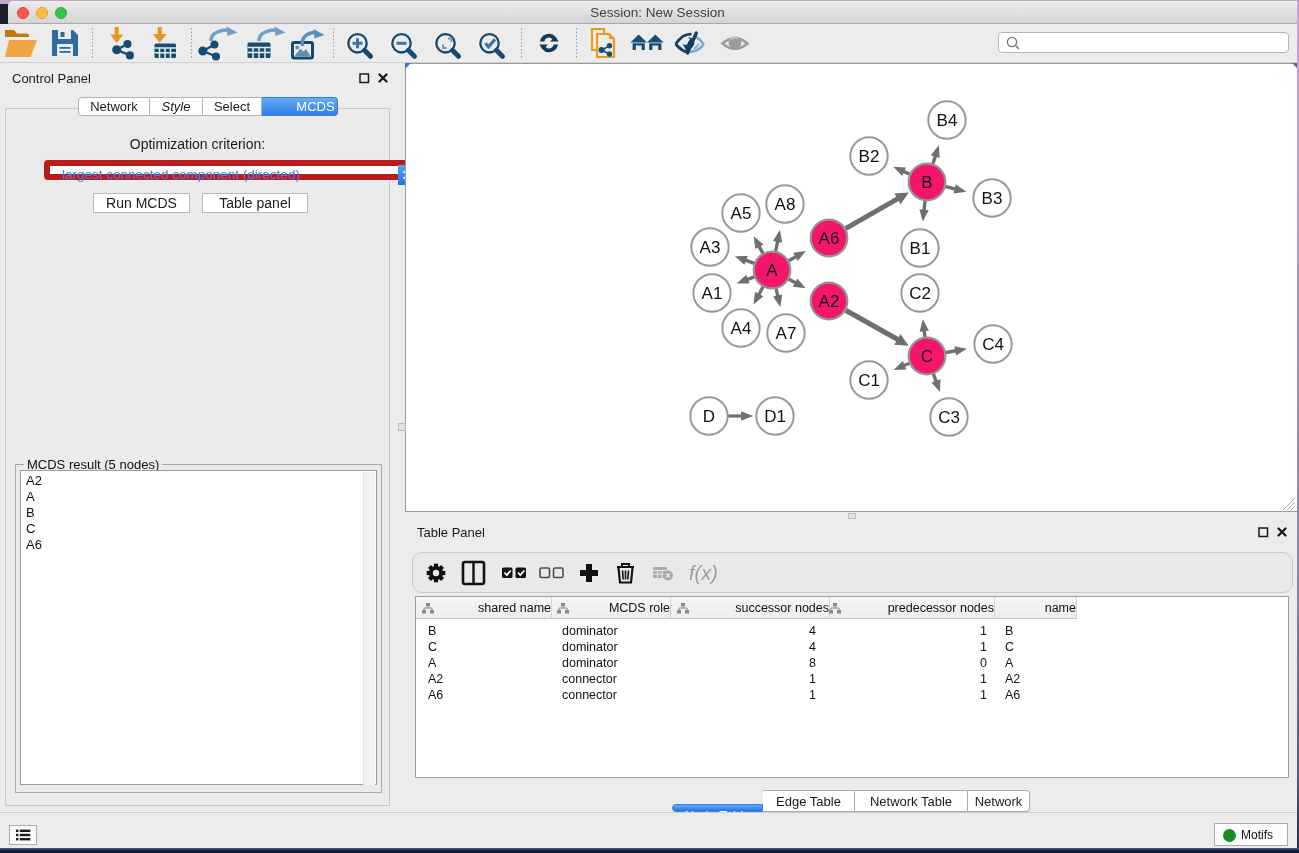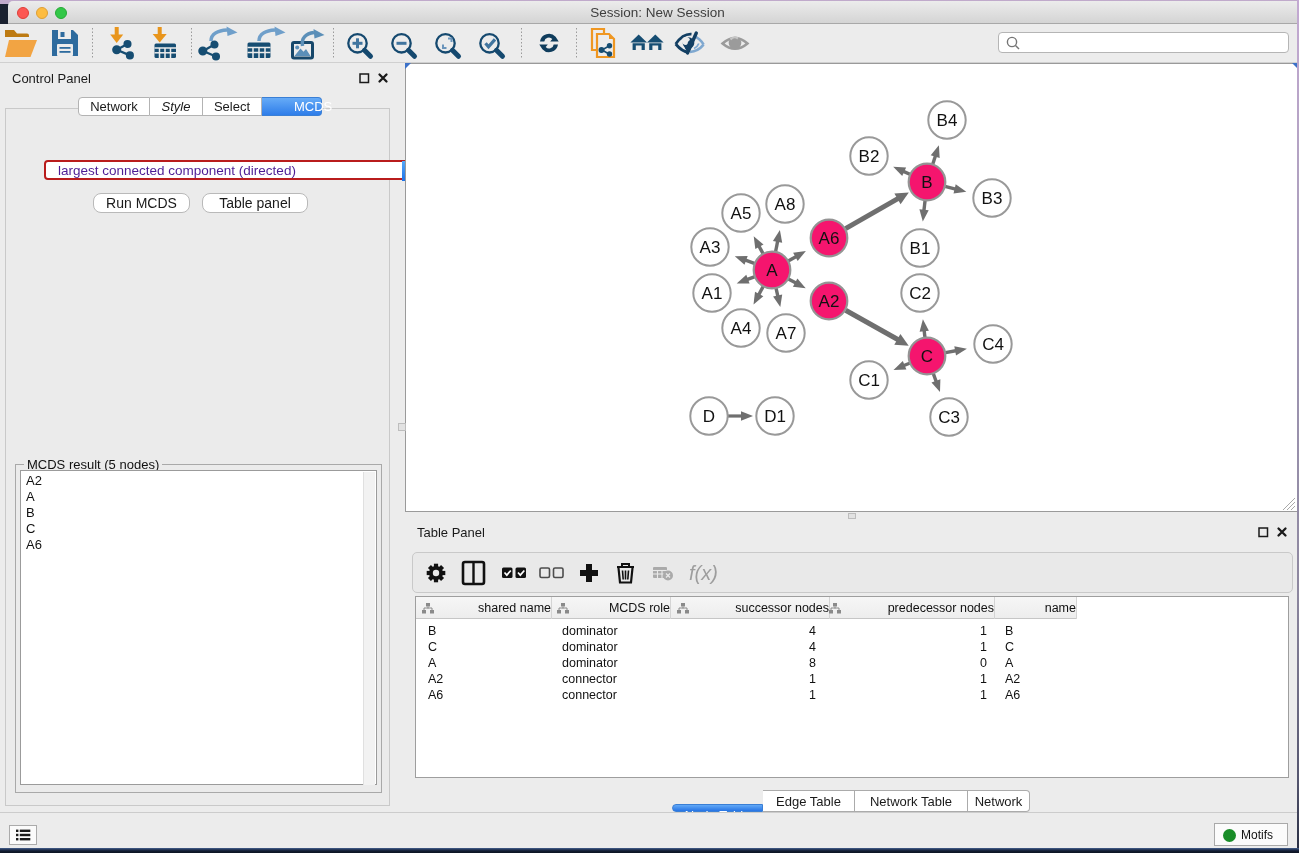--- a/index.html
+++ b/index.html
@@ -24,44 +24,44 @@
 #cp { left:0; top:63px; width:390px; height:747px; }
 #cp .ptitle { position:absolute; left:12px; top:8px; font-size:13px; color:#1a1a1a; }
 .tabrow { position:absolute; display:flex; height:19px; z-index:5; }
 .tab { border:1px solid #b3b3b3; border-left:none; background:#fff; font-size:13px;
   color:#1a1a1a; text-align:center; line-height:18px; }
 .tab.first { border-left:1px solid #b3b3b3; border-radius:4px 0 0 4px; }
 .tab.last { border-radius:0 4px 4px 0; }
 .tab.sel { background:linear-gradient(#66abf7,#2e7de9); color:#fff; border-color:#3a7fd5; }
 #cp-sub { position:absolute; left:5px; top:45px; width:385px; height:698px;
   border:1px solid #c9c9c9; background:#ebebeb; }
-.btn { position:absolute; background:#fff; border:1px solid #b9b9b9; border-radius:8px;
+.btn { position:absolute; background:#fff; border:1px solid #b9b9b9; border-radius:0;
   font-size:14px; color:#1a1a1a; text-align:center; }
 #dropdown { position:absolute; left:38px; top:51px; width:375px; height:20px; background:#fff;
-  border:2px solid #b91c1c; border-radius:4px; font-size:13.5px; color:#4c1d95; line-height:18px; }
+  border:6px solid #b91c1c; border-radius:4px; font-size:13.5px; color:#3b82f6; line-height:18px; }
 #dropdown .stepper { position:absolute; right:-1px; top:-1px; width:16px; height:20px;
   border-radius:0 4px 4px 0; background:linear-gradient(#56a7f7,#1d72e8); }
 #groupbox { position:absolute; left:9px; top:355px; width:367px; height:329px; border:1px solid #a9a9a9; }
 #groupbox .glabel { position:absolute; left:8px; top:-8px; background:#ebebeb; padding:0 3px; font-size:13px; color:#111; }
 #mcds-list { position:absolute; left:4px; top:5px; width:357px; height:315px; background:#fff;
   border:1px solid #9b9b9b; font-size:13px; color:#111; }
 #mcds-list .sb { position:absolute; right:1px; top:1px; width:12px; height:313px; background:#f2f2f2; border-left:1px solid #e0e0e0; }
 
 
 #nw { left:405px; top:63px; width:893px; height:449px; background:#fff;
   border:1px solid #9a9a9a; }
 #nw-tb { position:absolute; left:0; top:0; width:100%; height:22px;
   background:linear-gradient(#f5f5f5,#d7d7d7); border-bottom:1px solid #b5b5b5; }
 #nw-tb .title { width:100%; text-align:center; font-size:13px; color:#2e2e2e; line-height:21px; }
 
 
 #tp { left:405px; top:520px; width:894px; height:292px; }
 #tp .ptitle { position:absolute; left:12px; top:5px; font-size:13px; color:#1a1a1a; }
 #tp-toolbar { position:absolute; left:7px; top:32px; width:881px; height:41px;
-  background:#e9e9e9; border:1px solid #c9c9c9; border-radius:5px; }
+  background:#e9e9e9; border:1px solid #c9c9c9; border-radius:10px; }
 #tp-table { position:absolute; left:10px; top:76px; width:874px; height:182px;
   background:#fff; border:1px solid #9e9e9e; }
 #tp-header { position:absolute; left:0; top:0; width:661px; height:22px;
   background:linear-gradient(#f6f6f6,#ededed); border-bottom:1px solid #c6c6c6; font-size:12.5px; color:#111; }
 .hcell { position:absolute; top:0; height:22px; border-right:1px solid #d4d4d4; }
 .hcell span { position:absolute; top:4px; width:100%; text-align:right; }
 .trow { position:absolute; font-size:12.5px; color:#111; height:16px; line-height:16px; }
 .tabrow2 { position:absolute; display:flex; height:22px; }
 .btab { border:1px solid #ababab; border-left:none; background:#fff; font-size:13px;
   color:#1a1a1a; text-align:center; line-height:21px; }
@@ -242,23 +242,24 @@
 <div class="abs" id="cp">
   <div class="ptitle">Control Panel</div>
   <svg class="wbtn" style="left:358px;top:9px" width="32" height="12">
     <rect x="2" y="2" width="8.5" height="8.5" fill="none" stroke="#1a1a1a" stroke-width="1.5"></rect>
     <path d="M21.5,2.5 l7,7 M28.5,2.5 l-7,7" stroke="#1a1a1a" stroke-width="2.3" stroke-linecap="round"></path>
   </svg>
   <div class="tabrow" style="left:78px;top:34px;justify-content:space-between;">
     <div class="tab first" style="width:72px;">Network</div>
     <div class="tab" style="width:53px;font-style:italic;">Style</div>
     <div class="tab" style="width:59px;">Select</div>
-    <div class="tab sel last" style="width:60px;padding-left:32px;">MCDS</div>
+    <div class="tab sel last" style="width:76px;padding-left:32px;">MCDS</div>
   </div>
   <div id="cp-sub">
+    <div style="position:absolute;top:27px;width:100%;text-align:center;font-size:14px;color:#1a1a1a;">Optimization criterion:</div>
     <div id="dropdown">
       <span style="padding-left:12px;">largest connected component (directed)</span>
       <div class="stepper">
         <svg width="16" height="20">
           <path d="M4.5,8 l3.5,-4 l3.5,4 z" fill="#fff"></path>
           <path d="M4.5,12 l3.5,4 l3.5,-4 z" fill="#fff"></path>
         </svg>
       </div>
     </div>
     <div class="btn" style="left:87px;top:84px;width:97px;height:20px;line-height:19px;">Run MCDS</div>

